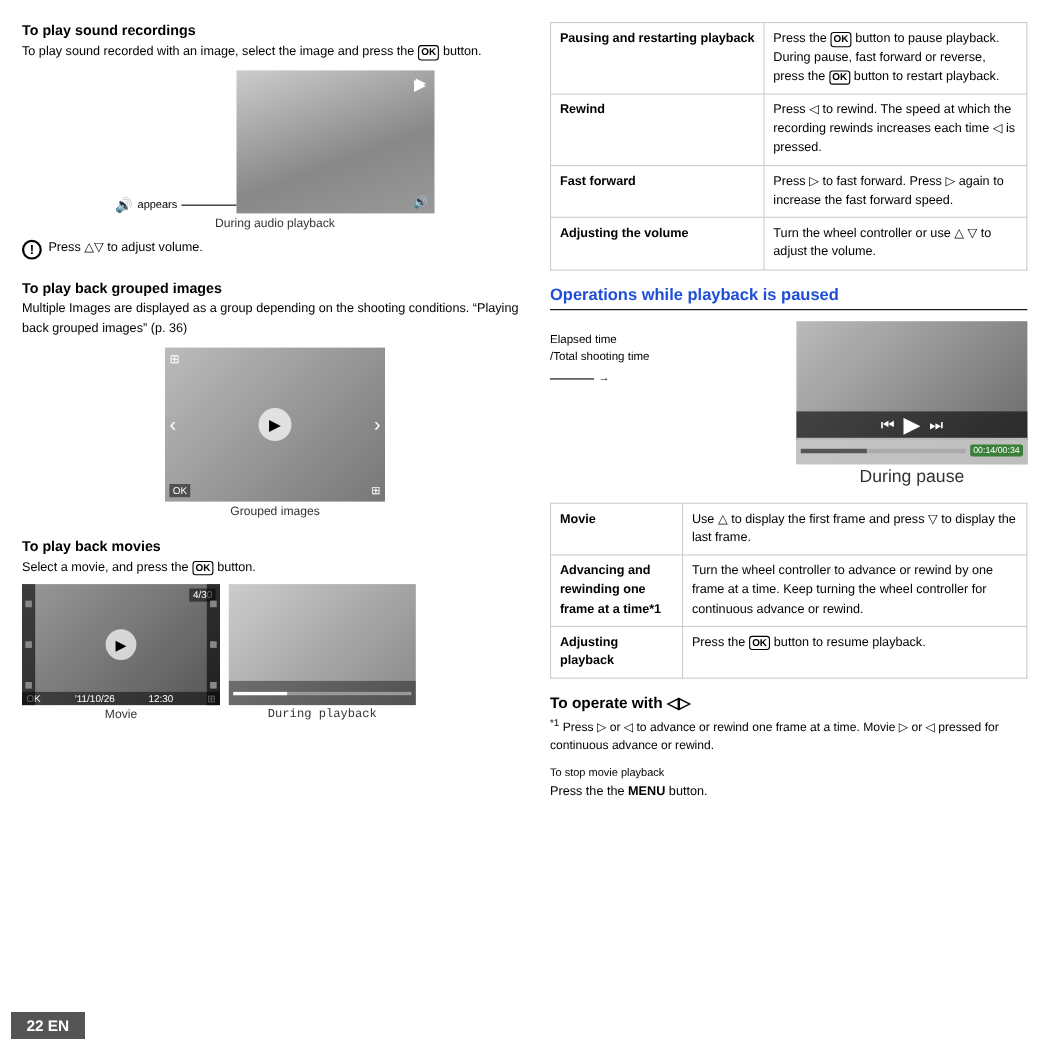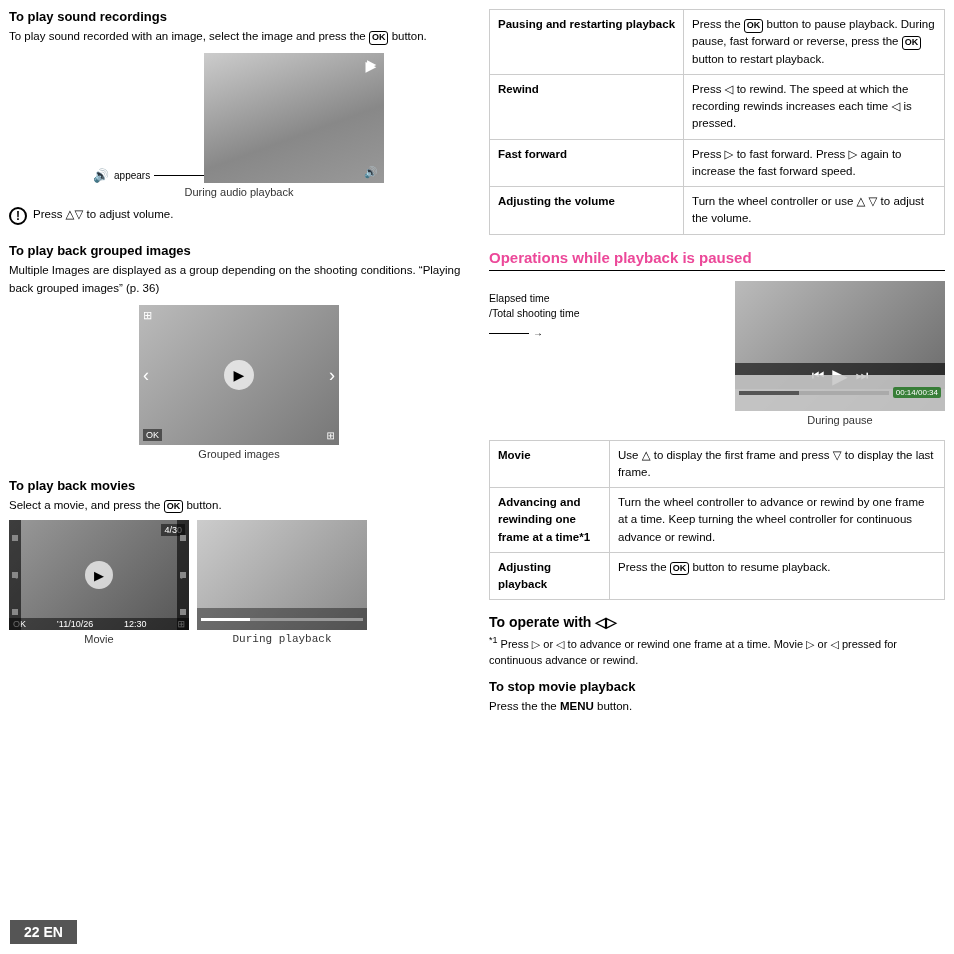--- a/index.html
+++ b/index.html
@@ -8,21 +8,21 @@
       font-size: 12px;
       background: #fff;
       width: 954px;
       min-height: 954px;
       color: #000;
     }
     .page {
       display: flex;
       width: 954px;
       min-height: 954px;
-      padding: 9px;
+      padding: 20px;
       gap: 20px;
     }
     .left-col {
       width: 460px;
       flex-shrink: 0;
     }
     .right-col {
       flex: 1;
     }
     h3 {
@@ -190,21 +190,21 @@
       line-height: 1.5;
     }
     .info-table td:first-child {
       font-weight: bold;
       width: 120px;
       white-space: nowrap;
     }
     .ops-heading {
       font-size: 15px;
       font-weight: bold;
-      color: #ec4899;
+      color: #1d4ed8;
       border-bottom: 1px solid #000;
       padding-bottom: 4px;
       margin-bottom: 10px;
     }
     .pause-section {
       margin-bottom: 14px;
     }
     .pause-img-row {
       display: flex;
       align-items: flex-start;
@@ -228,37 +228,37 @@
       height: 26px;
       background: rgba(0,0,0,0.6);
       display: flex; align-items: center; justify-content: center;
       gap: 8px;
     }
     .pause-img .ctrl-btn {
       color: #fff; font-size: 14px;
     }
     .pause-img .time-bar {
       position: absolute; bottom: 0; left: 0; right: 0;
-      height: 36px;
+      height: 24px;
       background: rgba(200,200,200,0.9);
       display: flex; align-items: center; padding: 0 4px;
       gap: 4px;
     }
     .time-progress {
       flex: 1; height: 4px; background: #aaa; position: relative;
     }
     .time-progress-fill {
       position: absolute; left: 0; top: 0; bottom: 0; width: 40%;
       background: #555;
     }
     .time-text {
       font-size: 8px; background: rgba(0,100,0,0.7); color: #fff; padding: 1px 3px; border-radius: 2px;
     }
     .pause-caption {
-      font-size: 11px; text-align: center; color: #333; margin-top: 3px;
+      font-size: 16px; text-align: center; color: #333; margin-top: 3px;
     }
     .ops-table {
       width: 100%;
       border-collapse: collapse;
       margin-bottom: 14px;
       border: 1px solid #ccc;
     }
     .ops-table td {
       border: 1px solid #ccc;
       padding: 6px 8px;
@@ -272,22 +272,22 @@
     }
     .operate-section h3 {
       font-size: 14px;
     }
     .footnote {
       font-size: 11px;
       margin-bottom: 6px;
       line-height: 1.5;
     }
     .stop-section h3 {
-      font-size: 13px;
-      font-weight: bold;
+      font-size: 10px;
+      font-weight: normal;
       margin-bottom: 4px;
     }
     .stop-section p {
       font-size: 11.5px;
     }
     .menu-btn {
       font-weight: bold;
       font-size: 11.5px;
     }
   </style>

